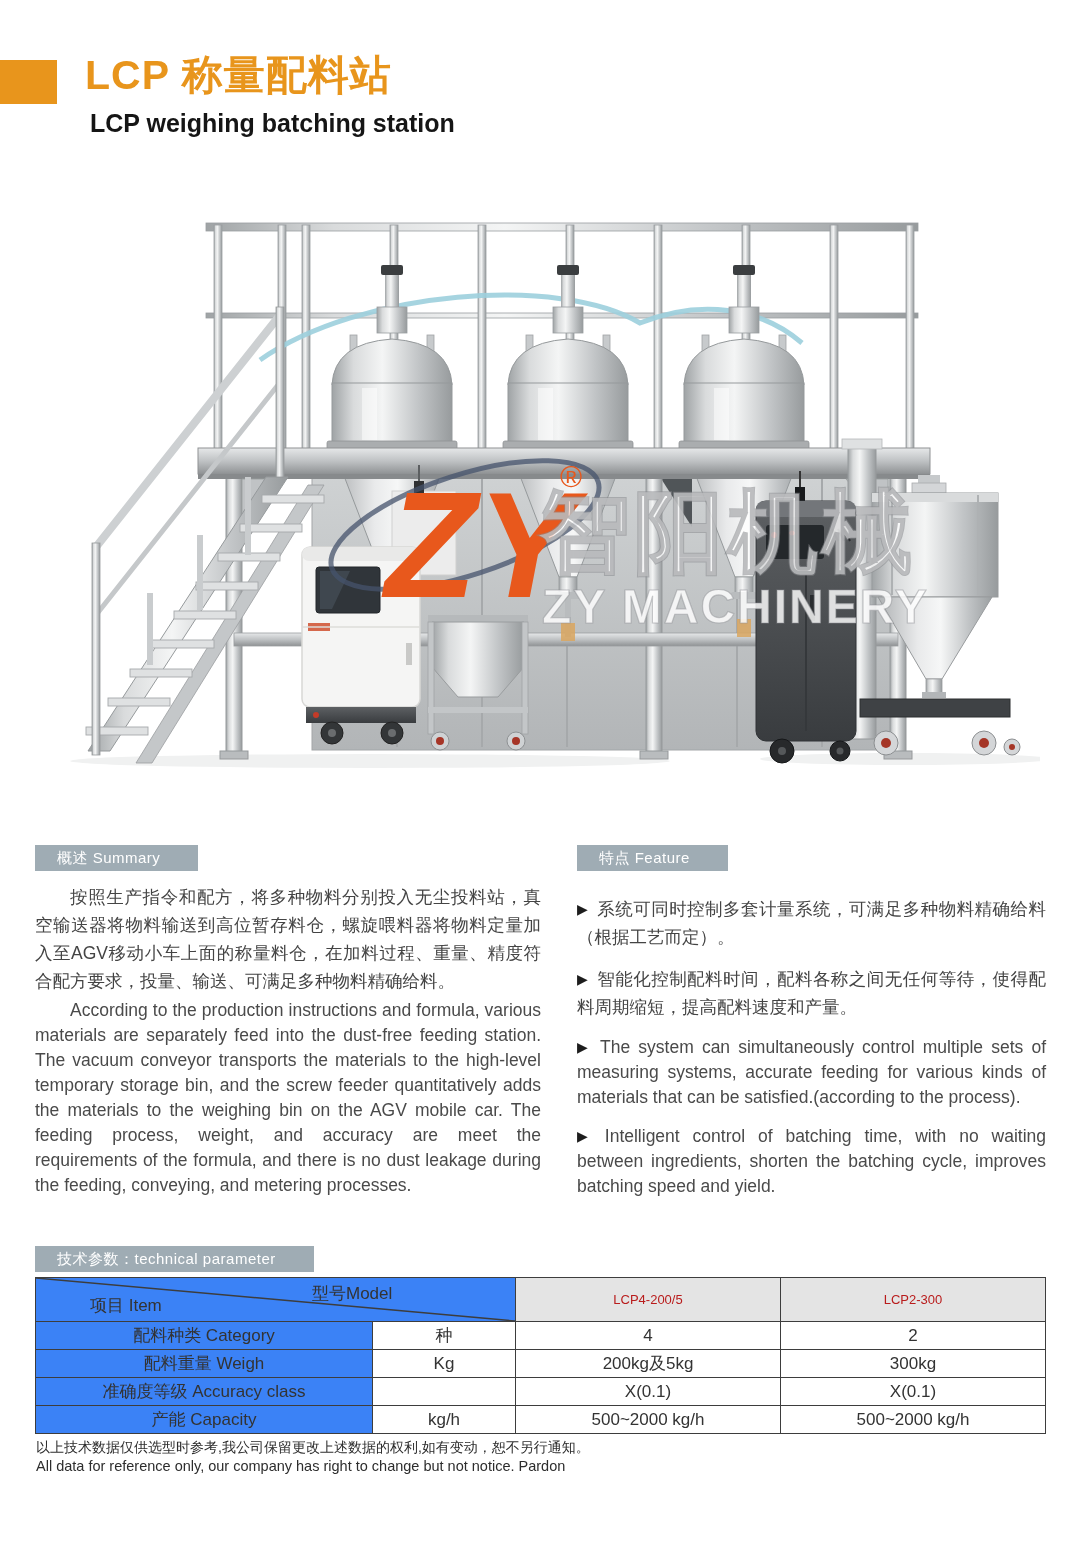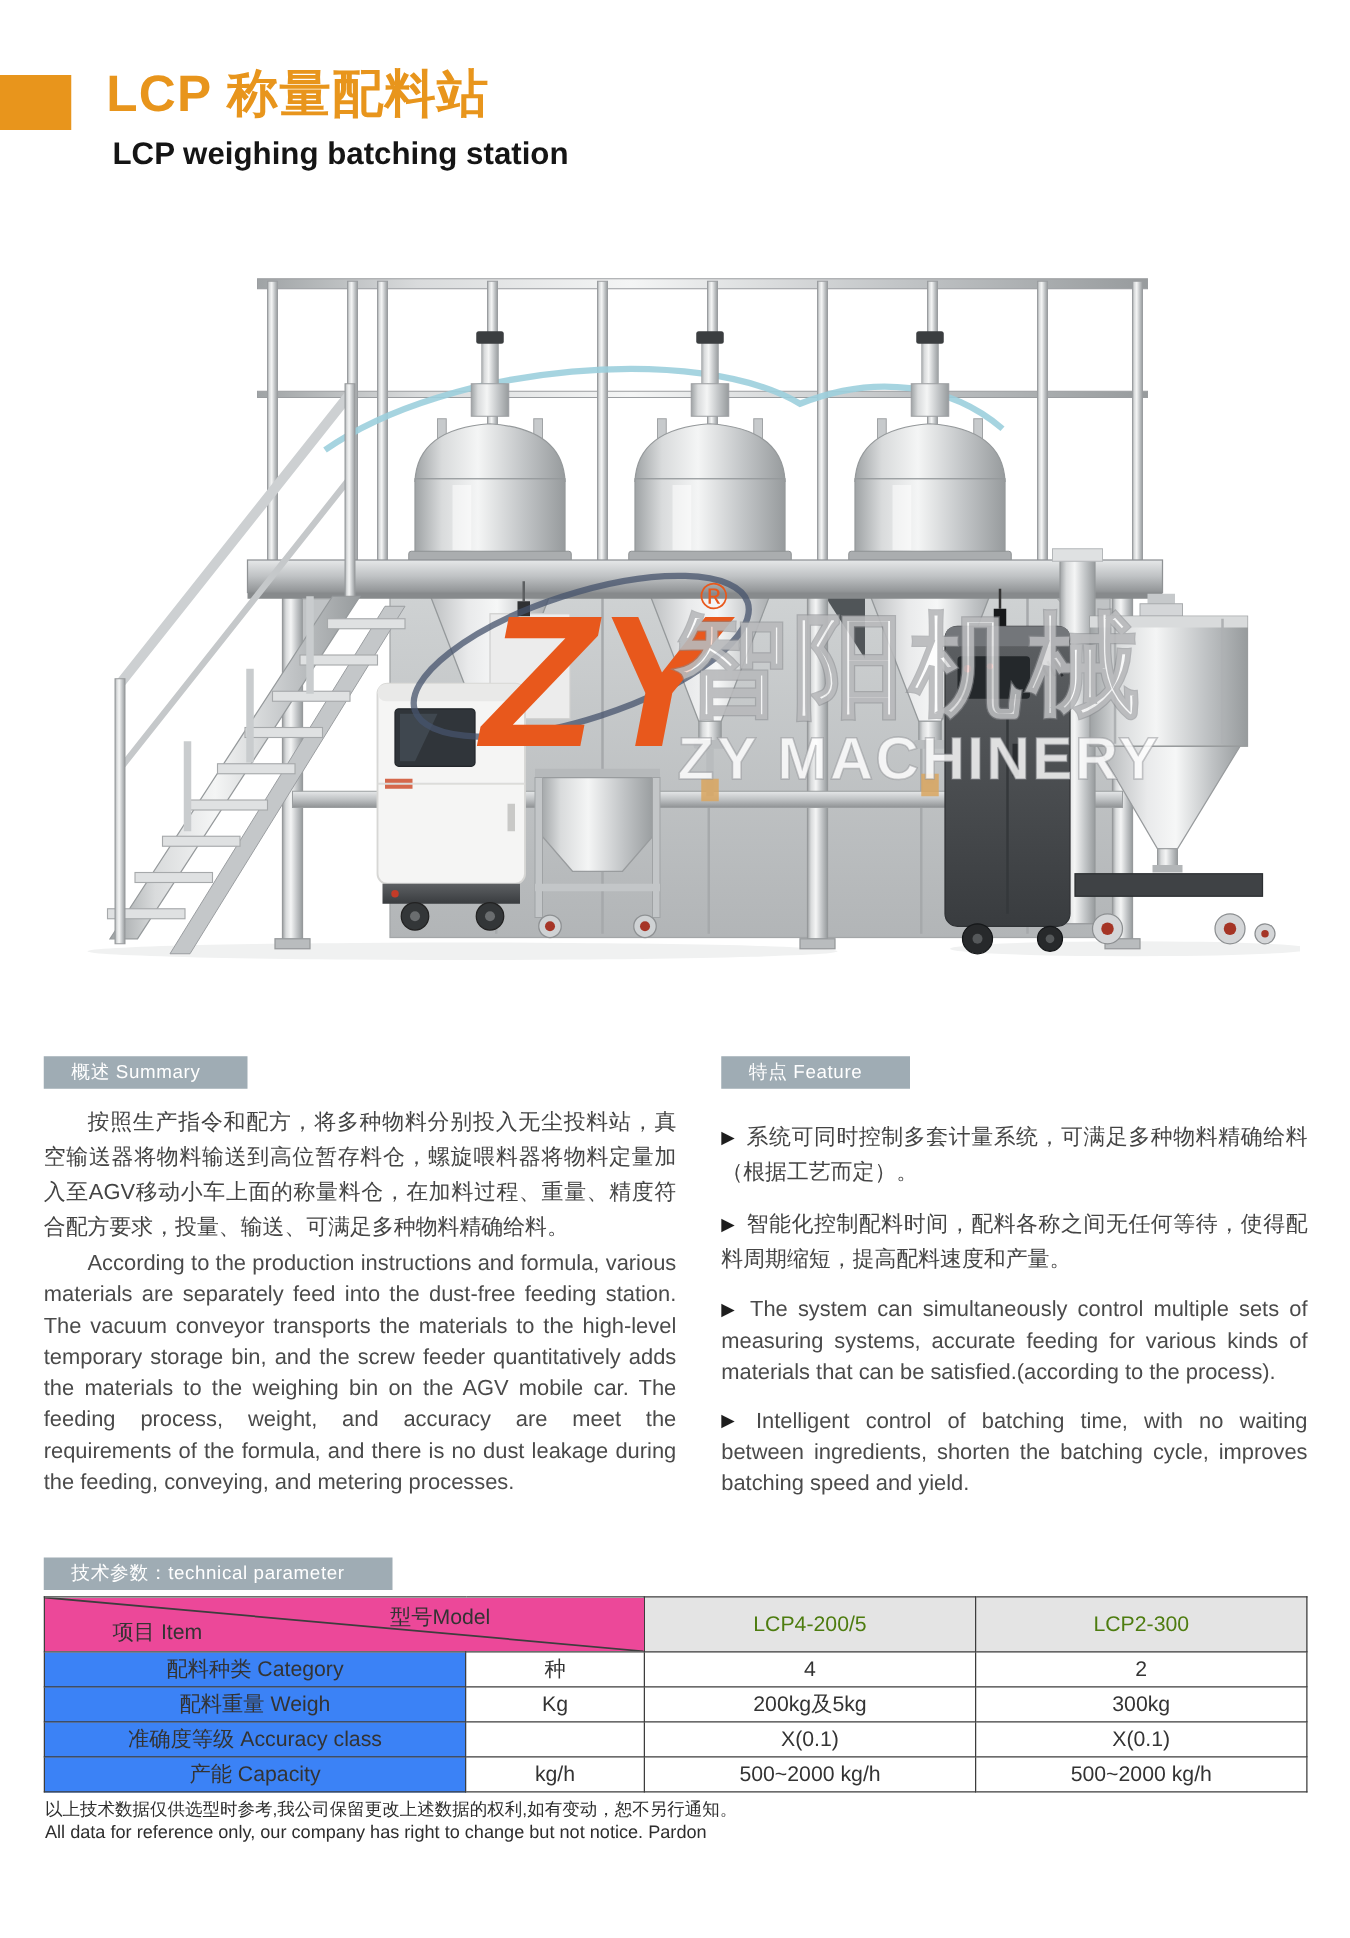--- a/index.html
+++ b/index.html
@@ -25,23 +25,23 @@
   .bullet .tri{font-size:14px;margin-right:9px;color:#1d1d1d;vertical-align:1px;}
   .bullet-cn{font-size:17.5px;line-height:28px;color:#444;}
   .bullet-en{font-size:17.5px;line-height:25px;color:#4a4a4a;}
   
   .tech-badge{position:absolute;left:35px;top:1246px;}
   
   .spec-table{position:absolute;left:35px;top:1277px;width:1010px;border-collapse:collapse;table-layout:fixed;
               font-size:17px;color:#333;}
   .spec-table td{border:1.6px solid #3d3d3d;text-align:center;padding:0;height:27px;background:#fff;}
   .spec-table tr.head td{height:43px;}
-  .spec-table td.model{background:#E4E4E4;font-size:17px;color:#4d7c0f;}
+  .spec-table td.model{background:#E4E4E4;font-size:13px;color:#b91c1c;}
   .spec-table td.lab{background:#3b82f6;}
-  .spec-table td.diag{background:#ec4899;position:relative;}
+  .spec-table td.diag{background:#3b82f6;position:relative;}
   .diag svg{position:absolute;left:0;top:0;width:100%;height:100%;display:block;}
   .diag .model-label{position:absolute;top:4px;left:66%;transform:translateX(-50%);white-space:nowrap;}
   .diag .item-label{position:absolute;bottom:4px;left:54px;white-space:nowrap;}
   
   .note{position:absolute;left:36px;top:1438px;color:#2d2d2d;}
   .note .l1{font-size:14px;line-height:19px;}
   .note .l2{font-size:14.5px;line-height:19px;}
 </style>
 </head>
 <body>

